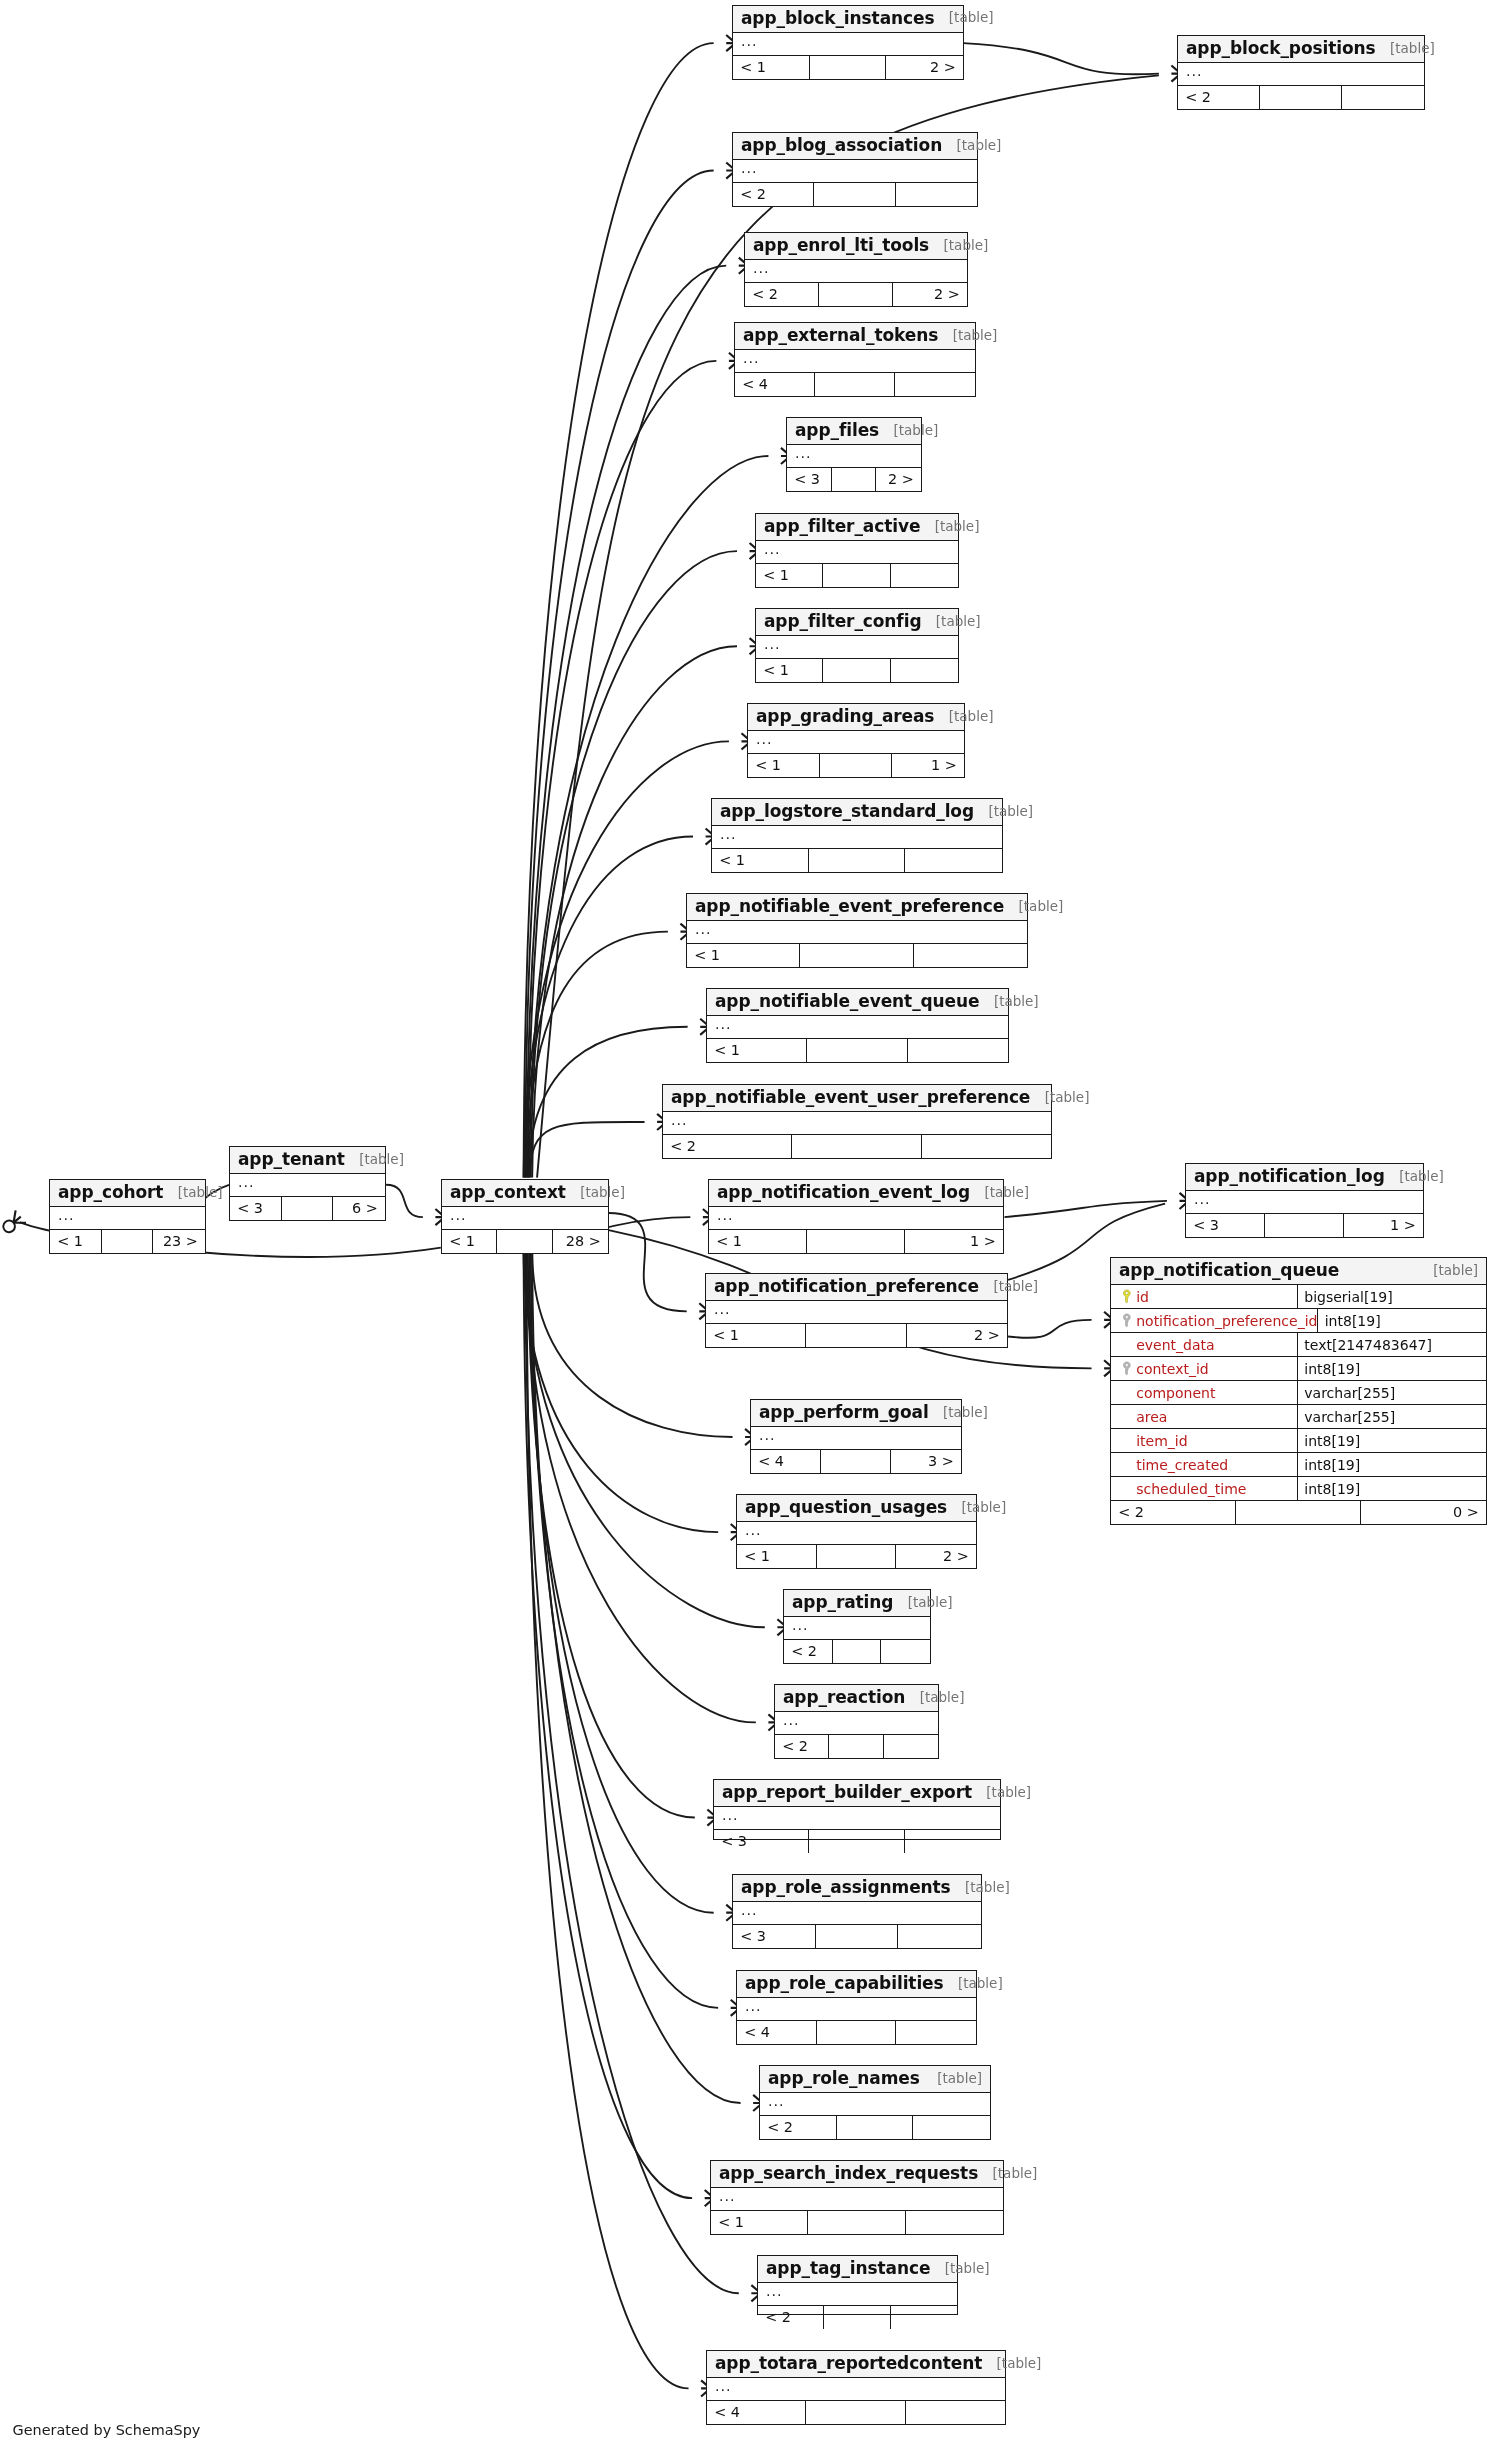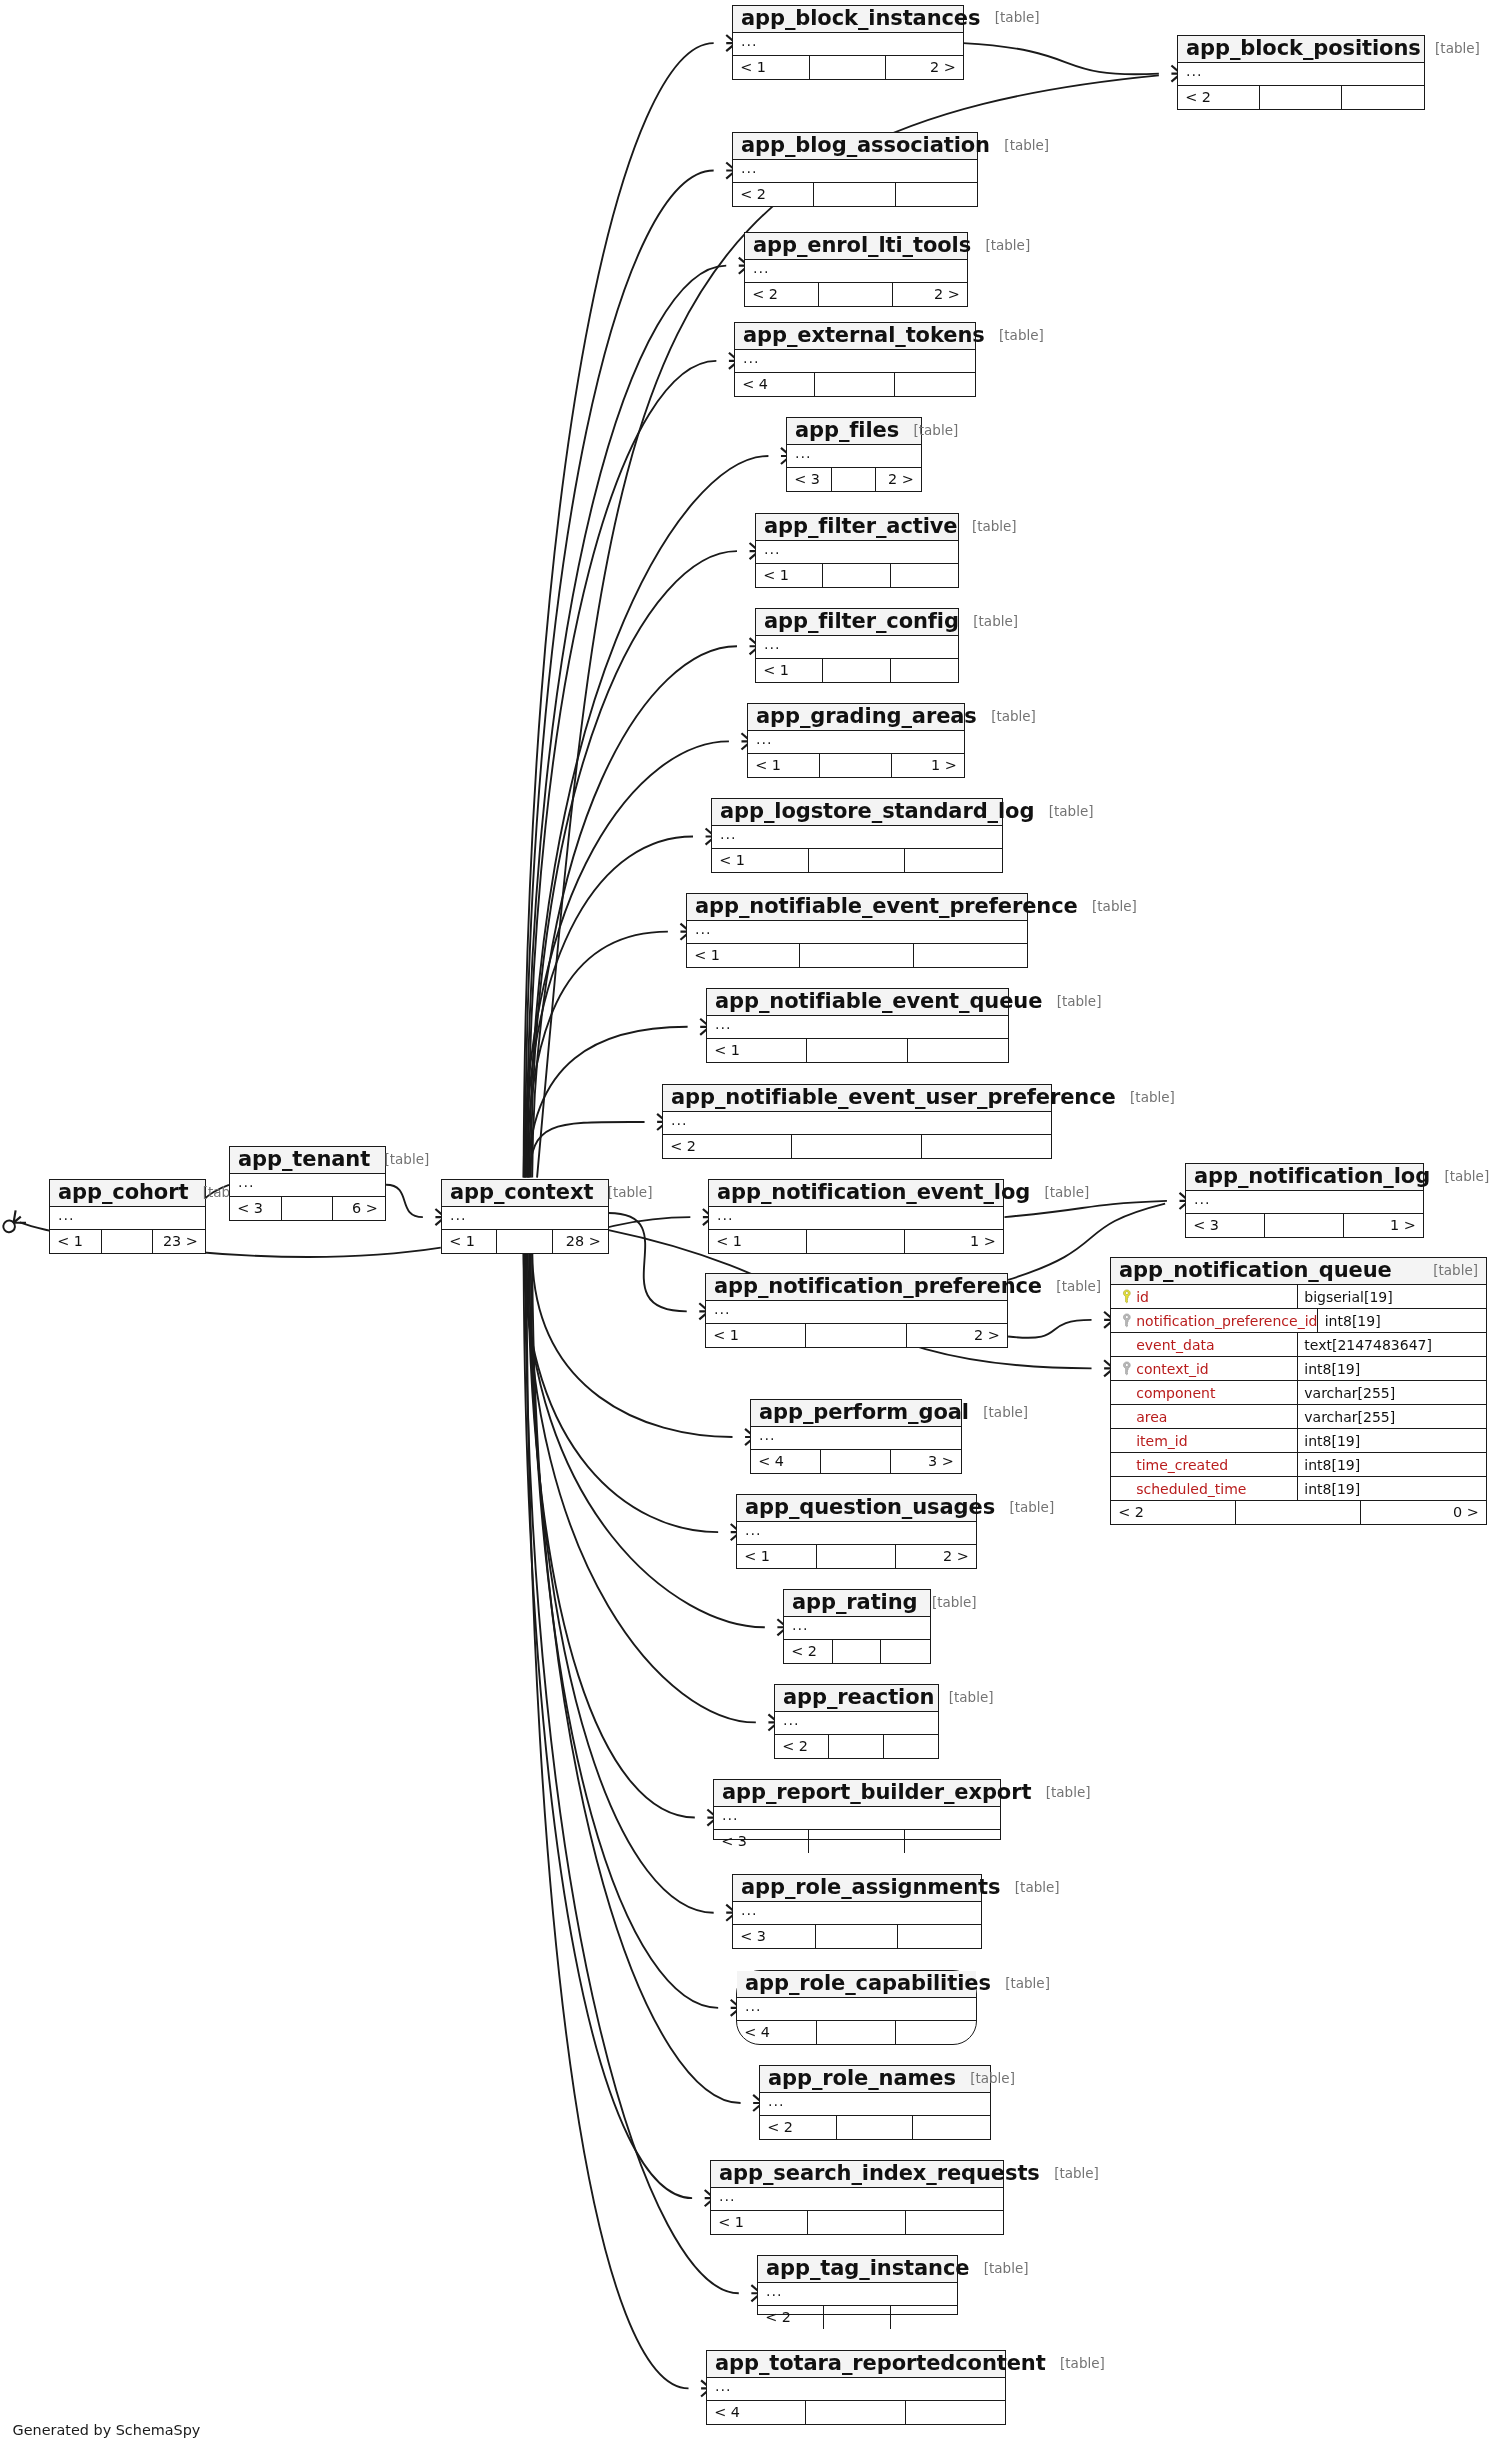--- a/index.html
+++ b/index.html
@@ -40,21 +40,21 @@
     align-items: center;
     justify-content: space-between;
     background: #f4f4f4;
     border-bottom: 1.8px solid #1a1a1a;
     padding: 4.5px 8px 5.4px 8px;
     box-sizing: border-box;
     height: 27px;
   }
   .tn-title {
     font-weight: bold;
-    font-size: 21px;
+    font-size: 17px;
     color: #111111;
     white-space: nowrap;
     letter-spacing: -0.1px;
   }
   .tn-type {
     font-size: 13.5px;
     color: #737373;
     white-space: nowrap;
     padding-left: 14.4px;
   }
@@ -508,21 +508,21 @@
         </div>
         <div class="tn-body">
           <span class="tn-ellipsis">...</span>
         </div>
         <div class="tn-footer">
           <div class="tn-foot-cell">&lt; 3</div>
           <div class="tn-foot-cell mid"></div>
           <div class="tn-foot-cell"></div>
         </div>
       </div>
-      <div class="table-node" style="left: 736px; top: 1970px; width: 241px; height: 75px; border-radius: 24px;">
+      <div class="table-node" style="left: 736px; top: 1970px; width: 241px; height: 75px;">
         <div class="tn-header">
           <span class="tn-title">app_role_capabilities</span>
           <span class="tn-type">[table]</span>
         </div>
         <div class="tn-body">
           <span class="tn-ellipsis">...</span>
         </div>
         <div class="tn-footer">
           <div class="tn-foot-cell">&lt; 4</div>
           <div class="tn-foot-cell mid"></div>

